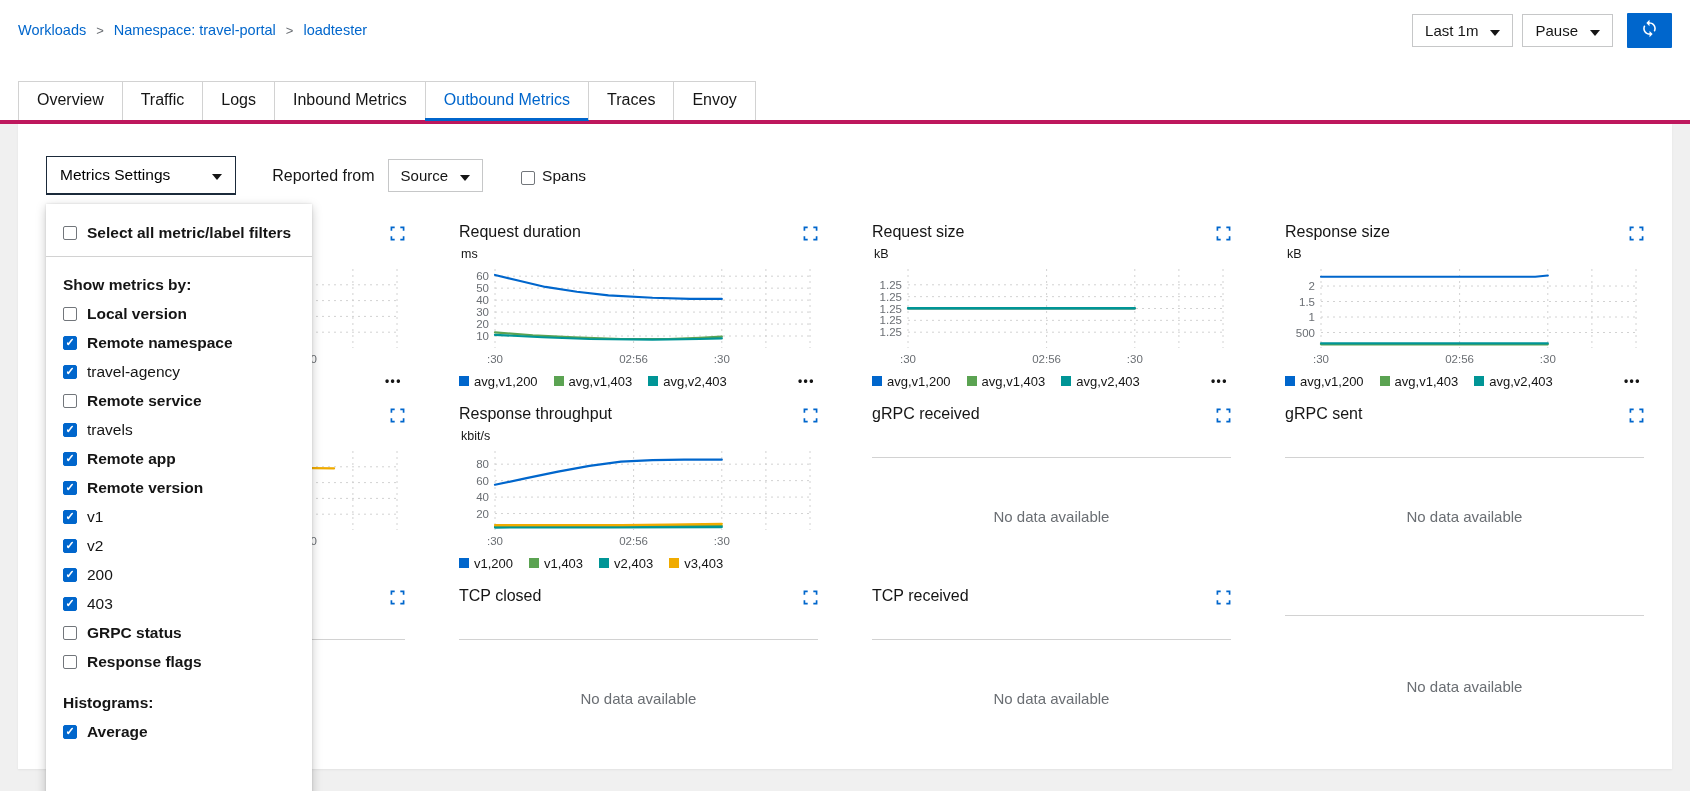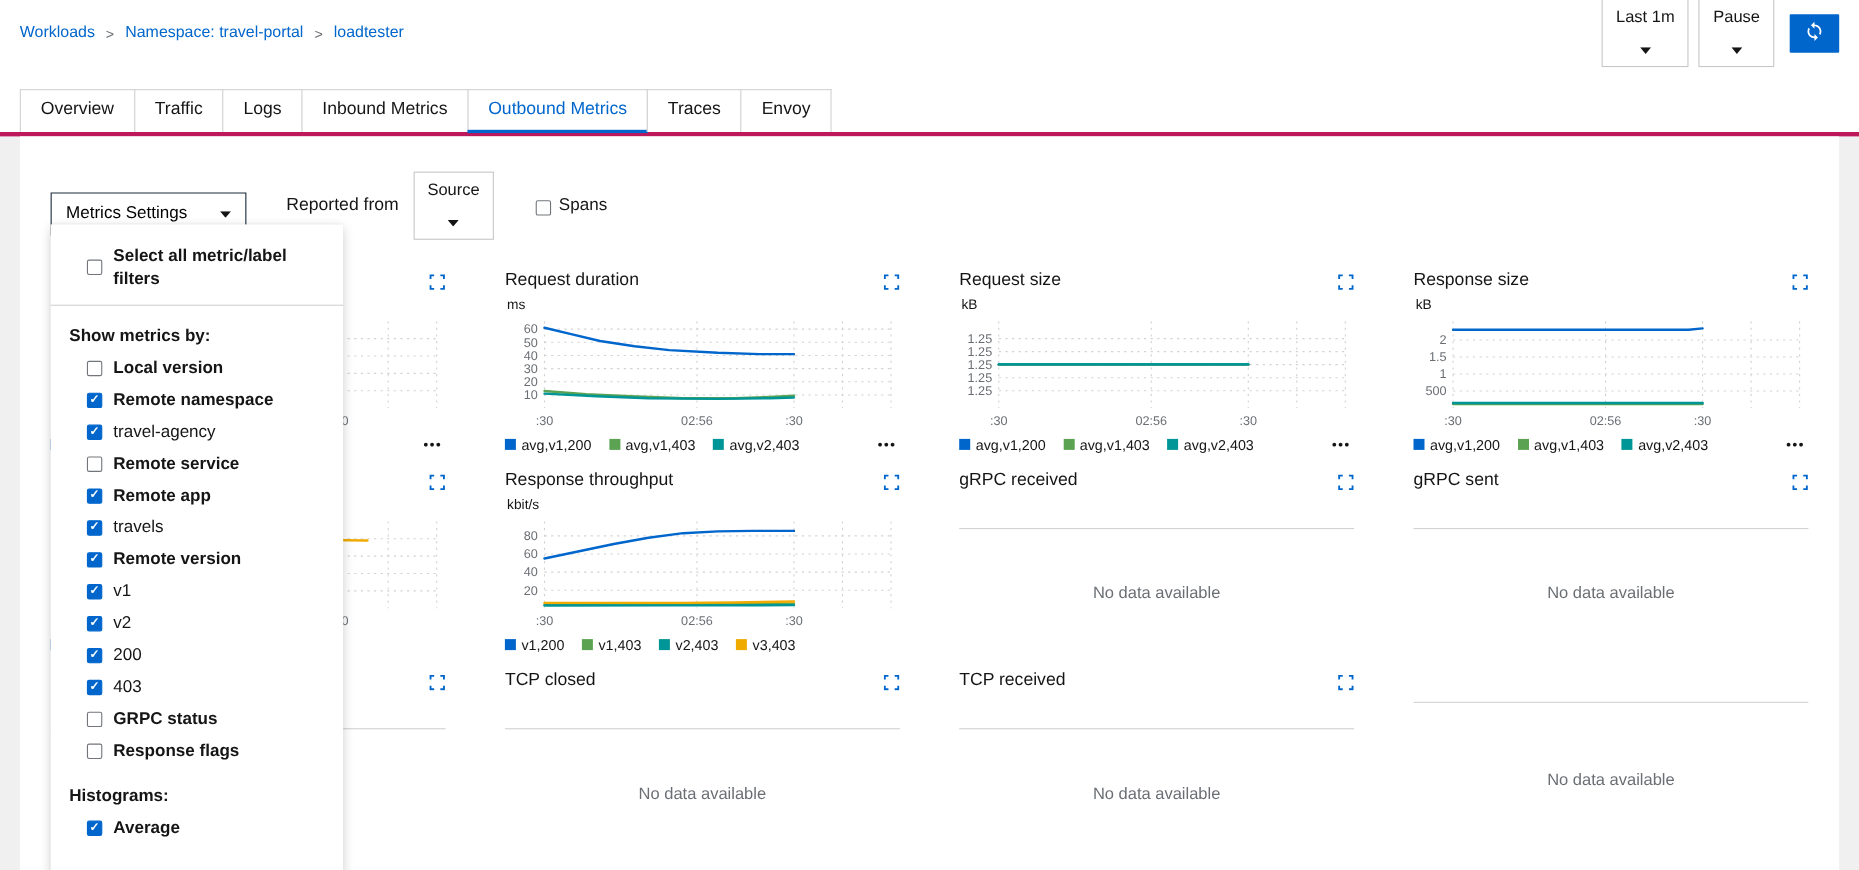--- a/index.html
+++ b/index.html
@@ -10,32 +10,32 @@
     font-family:"Liberation Sans", sans-serif;
     color:#151515;
     -webkit-font-smoothing:antialiased;
   }
   
   .masthead { height:60px; background:#fff; display:flex; align-items:center; justify-content:space-between; padding:0 18px; }
   .breadcrumb { display:flex; align-items:center; font-size:14.5px; }
   .breadcrumb a { color:#0066cc; text-decoration:none; cursor:pointer; }
   .bc-sep { color:#6a6e73; margin:0 10px; font-size:13px; }
   .header-controls { display:flex; align-items:center; gap:9px; }
-  .ctl-btn { display:inline-flex; align-items:center; gap:12px; background:#fff; border:1px solid #c6c7c8; padding:7px 12px; font-size:15px; font-family:inherit; color:#151515; cursor:pointer;flex-direction:column; }
+  .ctl-btn { display:inline-flex; align-items:center; gap:12px; background:#fff; border:1px solid #c6c7c8; padding:7px 12px; font-size:15px; font-family:inherit; color:#151515; cursor:pointer; }
   .refresh-btn { width:45px; height:35px; background:#0066cc; border:none; display:inline-flex; align-items:center; justify-content:center; cursor:pointer; border-radius:1px; margin-left:5px; }
   
   .tabs-row { background:#fff; display:flex; padding:21px 18px 0; border-bottom:4px solid #be185d; }
   .tab { border:1px solid #d2d2d2; border-bottom:none; background:#fff; padding:9px 18px 11px; font-size:16px; position:relative; cursor:pointer; white-space:nowrap; }
   .tab + .tab { margin-left:-1px; }
   .tab.active { color:#0066cc; }
   .tab.active::after { content:""; position:absolute; left:-1px; right:-1px; bottom:-1px; height:3px; background:#0066cc; }
   
   .card { position:relative; background:#fff; margin:0 18px; padding:32px 28px 12px; box-shadow:0 1px 2px rgba(0,0,0,.06); }
   .toolbar { display:flex; align-items:center; }
-  .ms-toggle { display:inline-flex; align-items:center; gap:30px; background:#fff; border:1px solid #1b2a3a; border-bottom-width:2px; padding:9px 13px; font-size:15.5px; font-family:inherit; cursor:pointer;margin-top:15px; }
+  .ms-toggle { display:inline-flex; align-items:center; gap:42px; background:#fff; border:1px solid #1b2a3a; border-bottom-width:2px; padding:9px 13px; font-size:15.5px; font-family:inherit; cursor:pointer; }
   .rf-label { margin-left:36px; margin-right:13px; font-size:16px; }
   .spans-cb { margin-left:38px; display:inline-flex; align-items:flex-end; gap:7px; font-size:15.5px; cursor:pointer; }
   
   .cbox { width:14px; height:14px; border:1px solid #72767b; background:#fff; border-radius:2px; display:inline-flex; align-items:center; justify-content:center; flex:none; }
   .cbox.checked { background:#0066cc; border-color:#0066cc; }
   .cbox.checked::after { content:"\2713"; color:#fff; font-size:11px; font-weight:bold; line-height:1; }
   
   .charts-grid { margin-top:28px; display:grid; grid-template-columns:repeat(4,1fr); column-gap:54px; row-gap:12px; }
   .chart-card { height:170px; display:flex; flex-direction:column; }
   .chart-head { display:flex; justify-content:space-between; align-items:flex-start; height:24px; }
@@ -44,21 +44,21 @@
   .chart-unit { font-size:12.5px; height:15px; padding-left:2px; color:#151515; }
   .chart-plot { height:107px; }
   .chart-legend { display:flex; align-items:center; gap:16px; height:24px; font-size:13px; }
   .legend-item { display:inline-flex; align-items:center; gap:5px; }
   .legend-swatch { width:10px; height:10px; flex:none; }
   .kebab { margin-left:auto; font-weight:bold; letter-spacing:1.5px; font-size:12px; cursor:pointer; padding-right:3px; color:#151515; }
   .nodata-wrap { margin-top:28px; border-top:1px solid #d2d2d2; flex:1; display:flex; align-items:center; justify-content:center; }
   .nodata-text { color:#6a6e73; font-size:15px; }
   
   .ms-menu { position:absolute; left:28px; top:80px; width:266px; min-height:720px; background:#fff; z-index:30; padding:14px 0 24px; box-shadow:0 3px 10px rgba(0,0,0,.22), 0 0 2px rgba(0,0,0,.12); }
-  .menu-item { display:flex; align-items:center; gap:10px; padding:4px 17px; font-size:15.5px; line-height:21px; cursor:pointer;margin-left:16px; }
+  .menu-item { display:flex; align-items:center; gap:10px; padding:4px 17px; font-size:15.5px; line-height:21px; cursor:pointer; }
   .menu-item.bold .menu-label { font-weight:bold; }
   .menu-item.indent { }
   .menu-heading { font-weight:bold; font-size:15.5px; padding:10px 17px 5px; }
   .menu-heading.gap { padding-top:18px; }
   .menu-divider { border-top:1px solid #d2d2d2; margin:9px 0; }
   svg text { font-family:"Liberation Sans", sans-serif; }
 </style>
 </head>
 <body>
 
@@ -486,27 +486,27 @@
           <span class="menu-label">Remote namespace</span>
         </div>
         <div class="menu-item indent">
           <span class="cbox checked"></span>
           <span class="menu-label">travel-agency</span>
         </div>
         <div class="menu-item bold">
           <span class="cbox"></span>
           <span class="menu-label">Remote service</span>
         </div>
+        <div class="menu-item indent">
+          <span class="cbox checked"></span>
+          <span class="menu-label">travels</span>
+        </div>
         <div class="menu-item bold">
           <span class="cbox checked"></span>
           <span class="menu-label">Remote app</span>
-        </div>
-        <div class="menu-item indent">
-          <span class="cbox checked"></span>
-          <span class="menu-label">travels</span>
         </div>
         <div class="menu-item bold">
           <span class="cbox checked"></span>
           <span class="menu-label">Remote version</span>
         </div>
         <div class="menu-item indent">
           <span class="cbox checked"></span>
           <span class="menu-label">v1</span>
         </div>
         <div class="menu-item indent">

